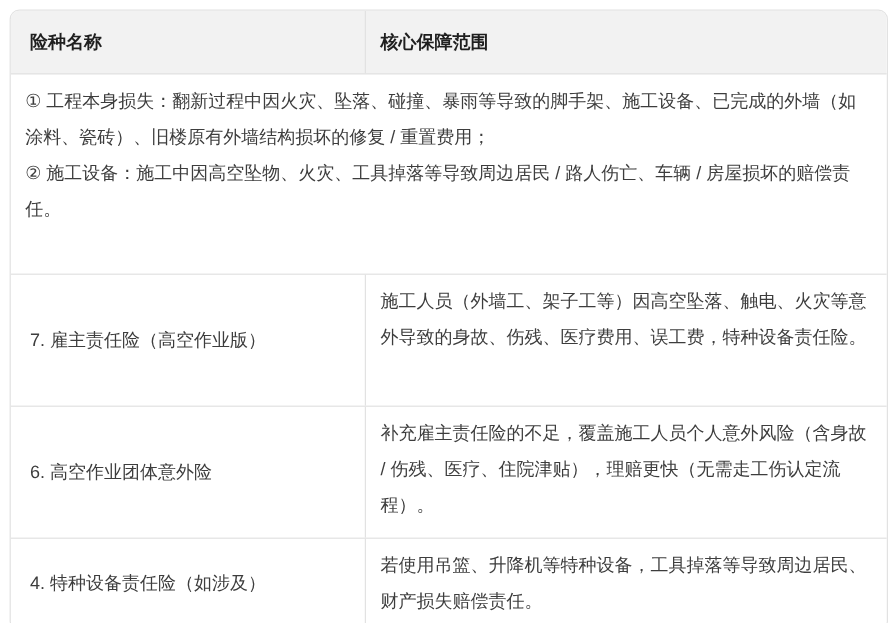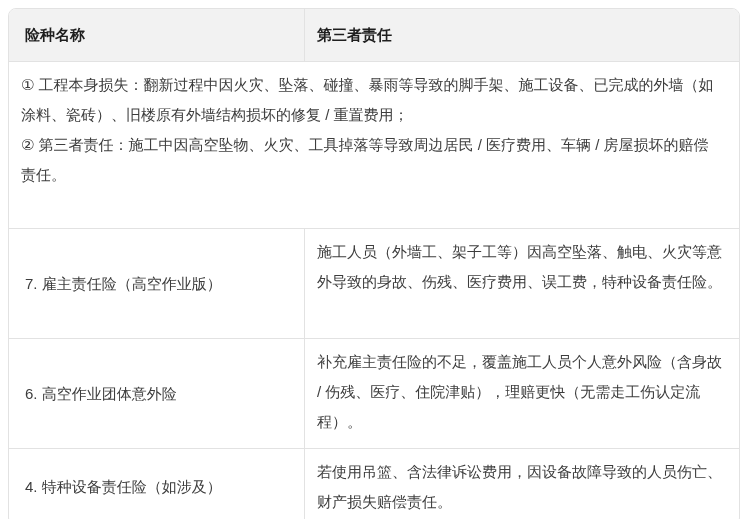--- a/index.html
+++ b/index.html
@@ -77,44 +77,44 @@
     padding-top: 8px;
     padding-bottom: 8px;
   }
 </style>
 </head>
 <body>
 
 <div class="table">
   <div class="thead">
     <div class="th col1">险种名称</div>
-    <div class="th col2">第三者责任</div>
+    <div class="th col2">核心保障范围</div>
   </div>
   <div class="tbody" id="tbody">
   <div class="tr">
     <div class="td col2">
           <div>① 工程本身损失：翻新过程中因火灾、坠落、碰撞、暴雨等导致的脚手架、施工设备、已完成的外墙（如涂料、瓷砖）、旧楼原有外墙结构损坏的修复 / 重置费用；</div>
-          <div>② 第三者责任：施工中因高空坠物、火灾、工具掉落等导致周边居民 / 医疗费用、车辆 / 房屋损坏的赔偿责任。</div>
+          <div>② 施工设备：施工中因高空坠物、火灾、工具掉落等导致周边居民 / 路人伤亡、车辆 / 房屋损坏的赔偿责任。</div>
         </div>
   </div>
 
   <div class="tr">
     <div class="td col1">7. 雇主责任险（高空作业版）</div>
     <div class="td col2">
           <div>施工人员（外墙工、架子工等）因高空坠落、触电、火灾等意外导致的身故、伤残、医疗费用、误工费，特种设备责任险。</div>
         </div>
   </div>
 
   <div class="tr">
     <div class="td col1">6. 高空作业团体意外险</div>
     <div class="td col2">
           <div>补充雇主责任险的不足，覆盖施工人员个人意外风险（含身故 / 伤残、医疗、住院津贴），理赔更快（无需走工伤认定流程）。</div>
         </div>
   </div>
 
   <div class="tr">
     <div class="td col1">4. 特种设备责任险（如涉及）</div>
     <div class="td col2">
-          <div>若使用吊篮、含法律诉讼费用，因设备故障导致的人员伤亡、财产损失赔偿责任。</div>
+          <div>若使用吊篮、升降机等特种设备，工具掉落等导致周边居民、财产损失赔偿责任。</div>
         </div>
   </div>
 </div>
 </div>
 
 </body></html>

